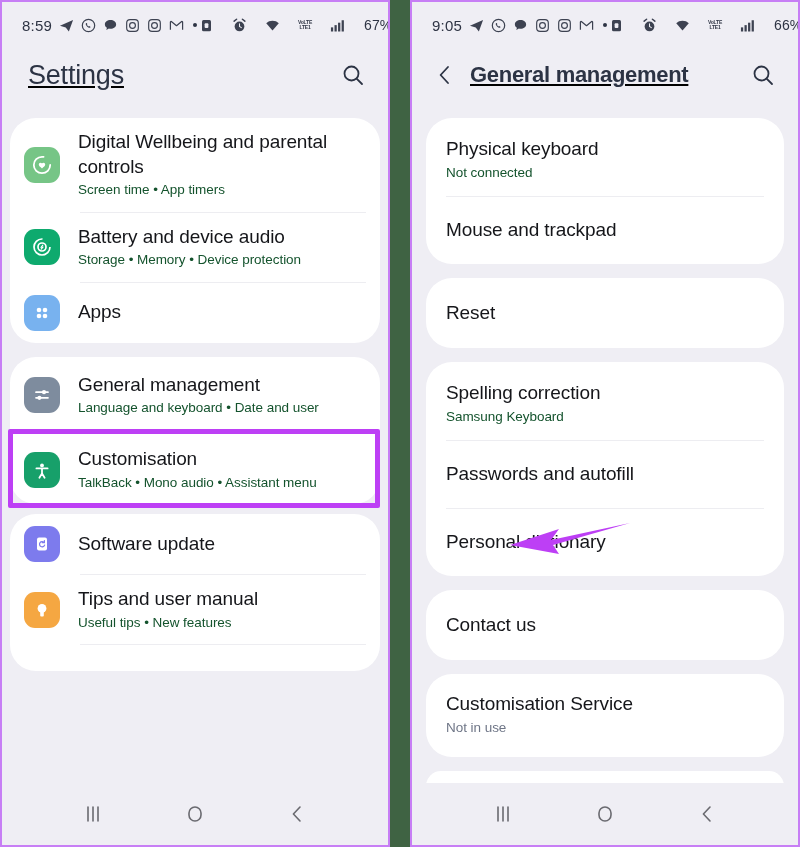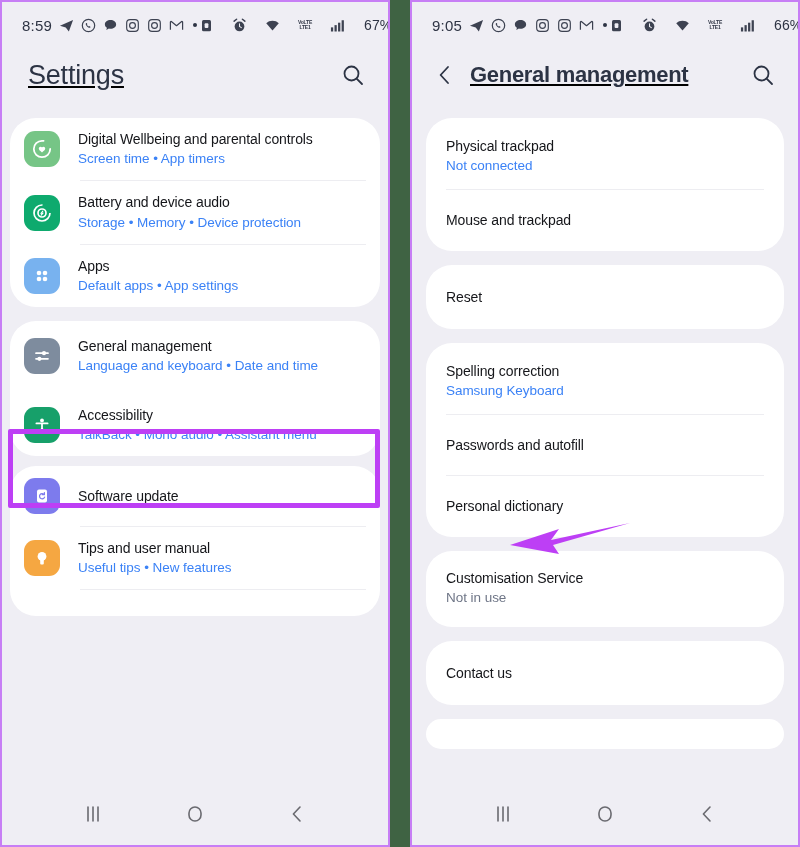--- a/index.html
+++ b/index.html
@@ -89,22 +89,22 @@
   .row.simple { padding: 19px 20px; }
   .row-icon {
     width: 36px; height: 36px;
     border-radius: 11px;
     flex: 0 0 36px;
     margin-right: 18px;
     display: flex; align-items: center; justify-content: center;
   }
   .row-icon svg { display: block; }
   .row-text { flex: 1 1 auto; min-width: 0; }
-  .row-title { font-size: 14px; color: #15161a; line-height: 1.3; letter-spacing: -.1px; }
-  .row-sub { font-size: 13.5px; color: #3b82f6; margin-top: 2px; line-height: 1.35; letter-spacing: -.05px; }
+  .row-title { font-size: 19px; color: #15161a; line-height: 1.3; letter-spacing: -.1px; }
+  .row-sub { font-size: 13.5px; color: #14532d; margin-top: 2px; line-height: 1.35; letter-spacing: -.05px; }
   .row-sub.accent { color: #6f7687; }
   .sep { height: 1px; background: #ededf1; margin-left: 70px; margin-right: 14px; }
   .sep.full { margin-left: 20px; margin-right: 20px; }
 
   
   .navbar {
     flex: 0 0 62px;
     height: 62px;
     display: flex;
     align-items: center;
@@ -258,48 +258,47 @@
           <div class="row-icon" style="background:#78b2ef">
             <svg width="24" height="24" viewBox="0 0 24 24">
                 <circle cx="9" cy="9" r="2.3" fill="#fff"></circle>
                 <circle cx="15" cy="9" r="2.3" fill="#fff"></circle>
                 <circle cx="9" cy="15" r="2.3" fill="#fff"></circle>
                 <circle cx="15" cy="15" r="2.3" fill="#fff"></circle>
               </svg>
           </div>
           <div class="row-text">
             <div class="row-title">Apps</div>
-            <div class="row-sub">Default apps  •  App settings</div>
           </div>
         </div>
       </div>
 
       <div class="card" style="margin-top:14px">
         <div class="row" style="padding:16px 14px">
           <div class="row-icon" style="background:#7e8c9e">
             <svg width="24" height="24" viewBox="0 0 24 24">
                 <path d="M6 9.2h12M6 14.8h12" stroke="#fff" stroke-width="1.7" stroke-linecap="round"></path>
                 <circle cx="14" cy="9.2" r="2.1" fill="#fff"></circle>
                 <circle cx="9.4" cy="14.8" r="2.1" fill="#fff"></circle>
               </svg>
           </div>
           <div class="row-text">
             <div class="row-title">General management</div>
-            <div class="row-sub">Language and keyboard  •  Date and time</div>
+            <div class="row-sub">Language and keyboard  •  Date and user</div>
           </div>
         </div>
         <div class="row" style="padding-top:14px">
           <div class="row-icon" style="background:#17a06a">
             <svg width="24" height="24" viewBox="0 0 24 24">
                 <circle cx="12" cy="7.4" r="1.9" fill="#fff"></circle>
                 <path d="M6.4 10.4h11.2M12 10.4v5m0 0-2.6 4.4M12 15.4l2.6 4.4" stroke="#fff" stroke-width="1.8" stroke-linecap="round" fill="none"></path>
               </svg>
           </div>
           <div class="row-text">
-            <div class="row-title">Accessibility</div>
+            <div class="row-title">Customisation</div>
             <div class="row-sub" style="max-width:285px">TalkBack  •  Mono audio  •  Assistant menu</div>
           </div>
         </div>
       </div>
 
       <div class="card" style="margin-top:2px">
         <div class="row">
           <div class="row-icon" style="background:#7d7bed">
             <svg width="24" height="24" viewBox="0 0 24 24">
                 <rect x="7" y="5.6" width="10" height="12.8" rx="2" fill="#fff"></rect>
@@ -448,21 +447,21 @@
             <path d="M15.6 15.6 21 21" stroke="#2c3344" stroke-width="1.8" stroke-linecap="round"></path>
           </svg>
       </div>
     </div>
 
     <div class="content right">
 
       <div class="card">
         <div class="row simple" style="padding-bottom:14px">
           <div class="row-text">
-            <div class="row-title">Physical trackpad</div>
+            <div class="row-title">Physical keyboard</div>
             <div class="row-sub">Not connected</div>
           </div>
         </div>
         <div class="sep full"></div>
         <div class="row simple" style="padding:21px 20px">
           <div class="row-text">
             <div class="row-title">Mouse and trackpad</div>
           </div>
         </div>
       </div>
@@ -490,32 +489,32 @@
         </div>
         <div class="sep full"></div>
         <div class="row simple" style="padding:21px 20px">
           <div class="row-text">
             <div class="row-title">Personal dictionary</div>
           </div>
         </div>
       </div>
 
       <div class="card" style="margin-top:14px">
+        <div class="row simple" style="padding:23px 20px">
+          <div class="row-text">
+            <div class="row-title">Contact us</div>
+          </div>
+        </div>
+      </div>
+
+      <div class="card" style="margin-top:14px">
         <div class="row simple" style="padding:18px 20px 20px">
           <div class="row-text">
             <div class="row-title">Customisation Service</div>
             <div class="row-sub accent">Not in use</div>
-          </div>
-        </div>
-      </div>
-
-      <div class="card" style="margin-top:14px">
-        <div class="row simple" style="padding:23px 20px">
-          <div class="row-text">
-            <div class="row-title">Contact us</div>
           </div>
         </div>
       </div>
 
       <div class="card" style="margin-top:14px;height:30px"></div>
 
     </div>
 
     <div class="navbar">
       <div class="nav-ic">

